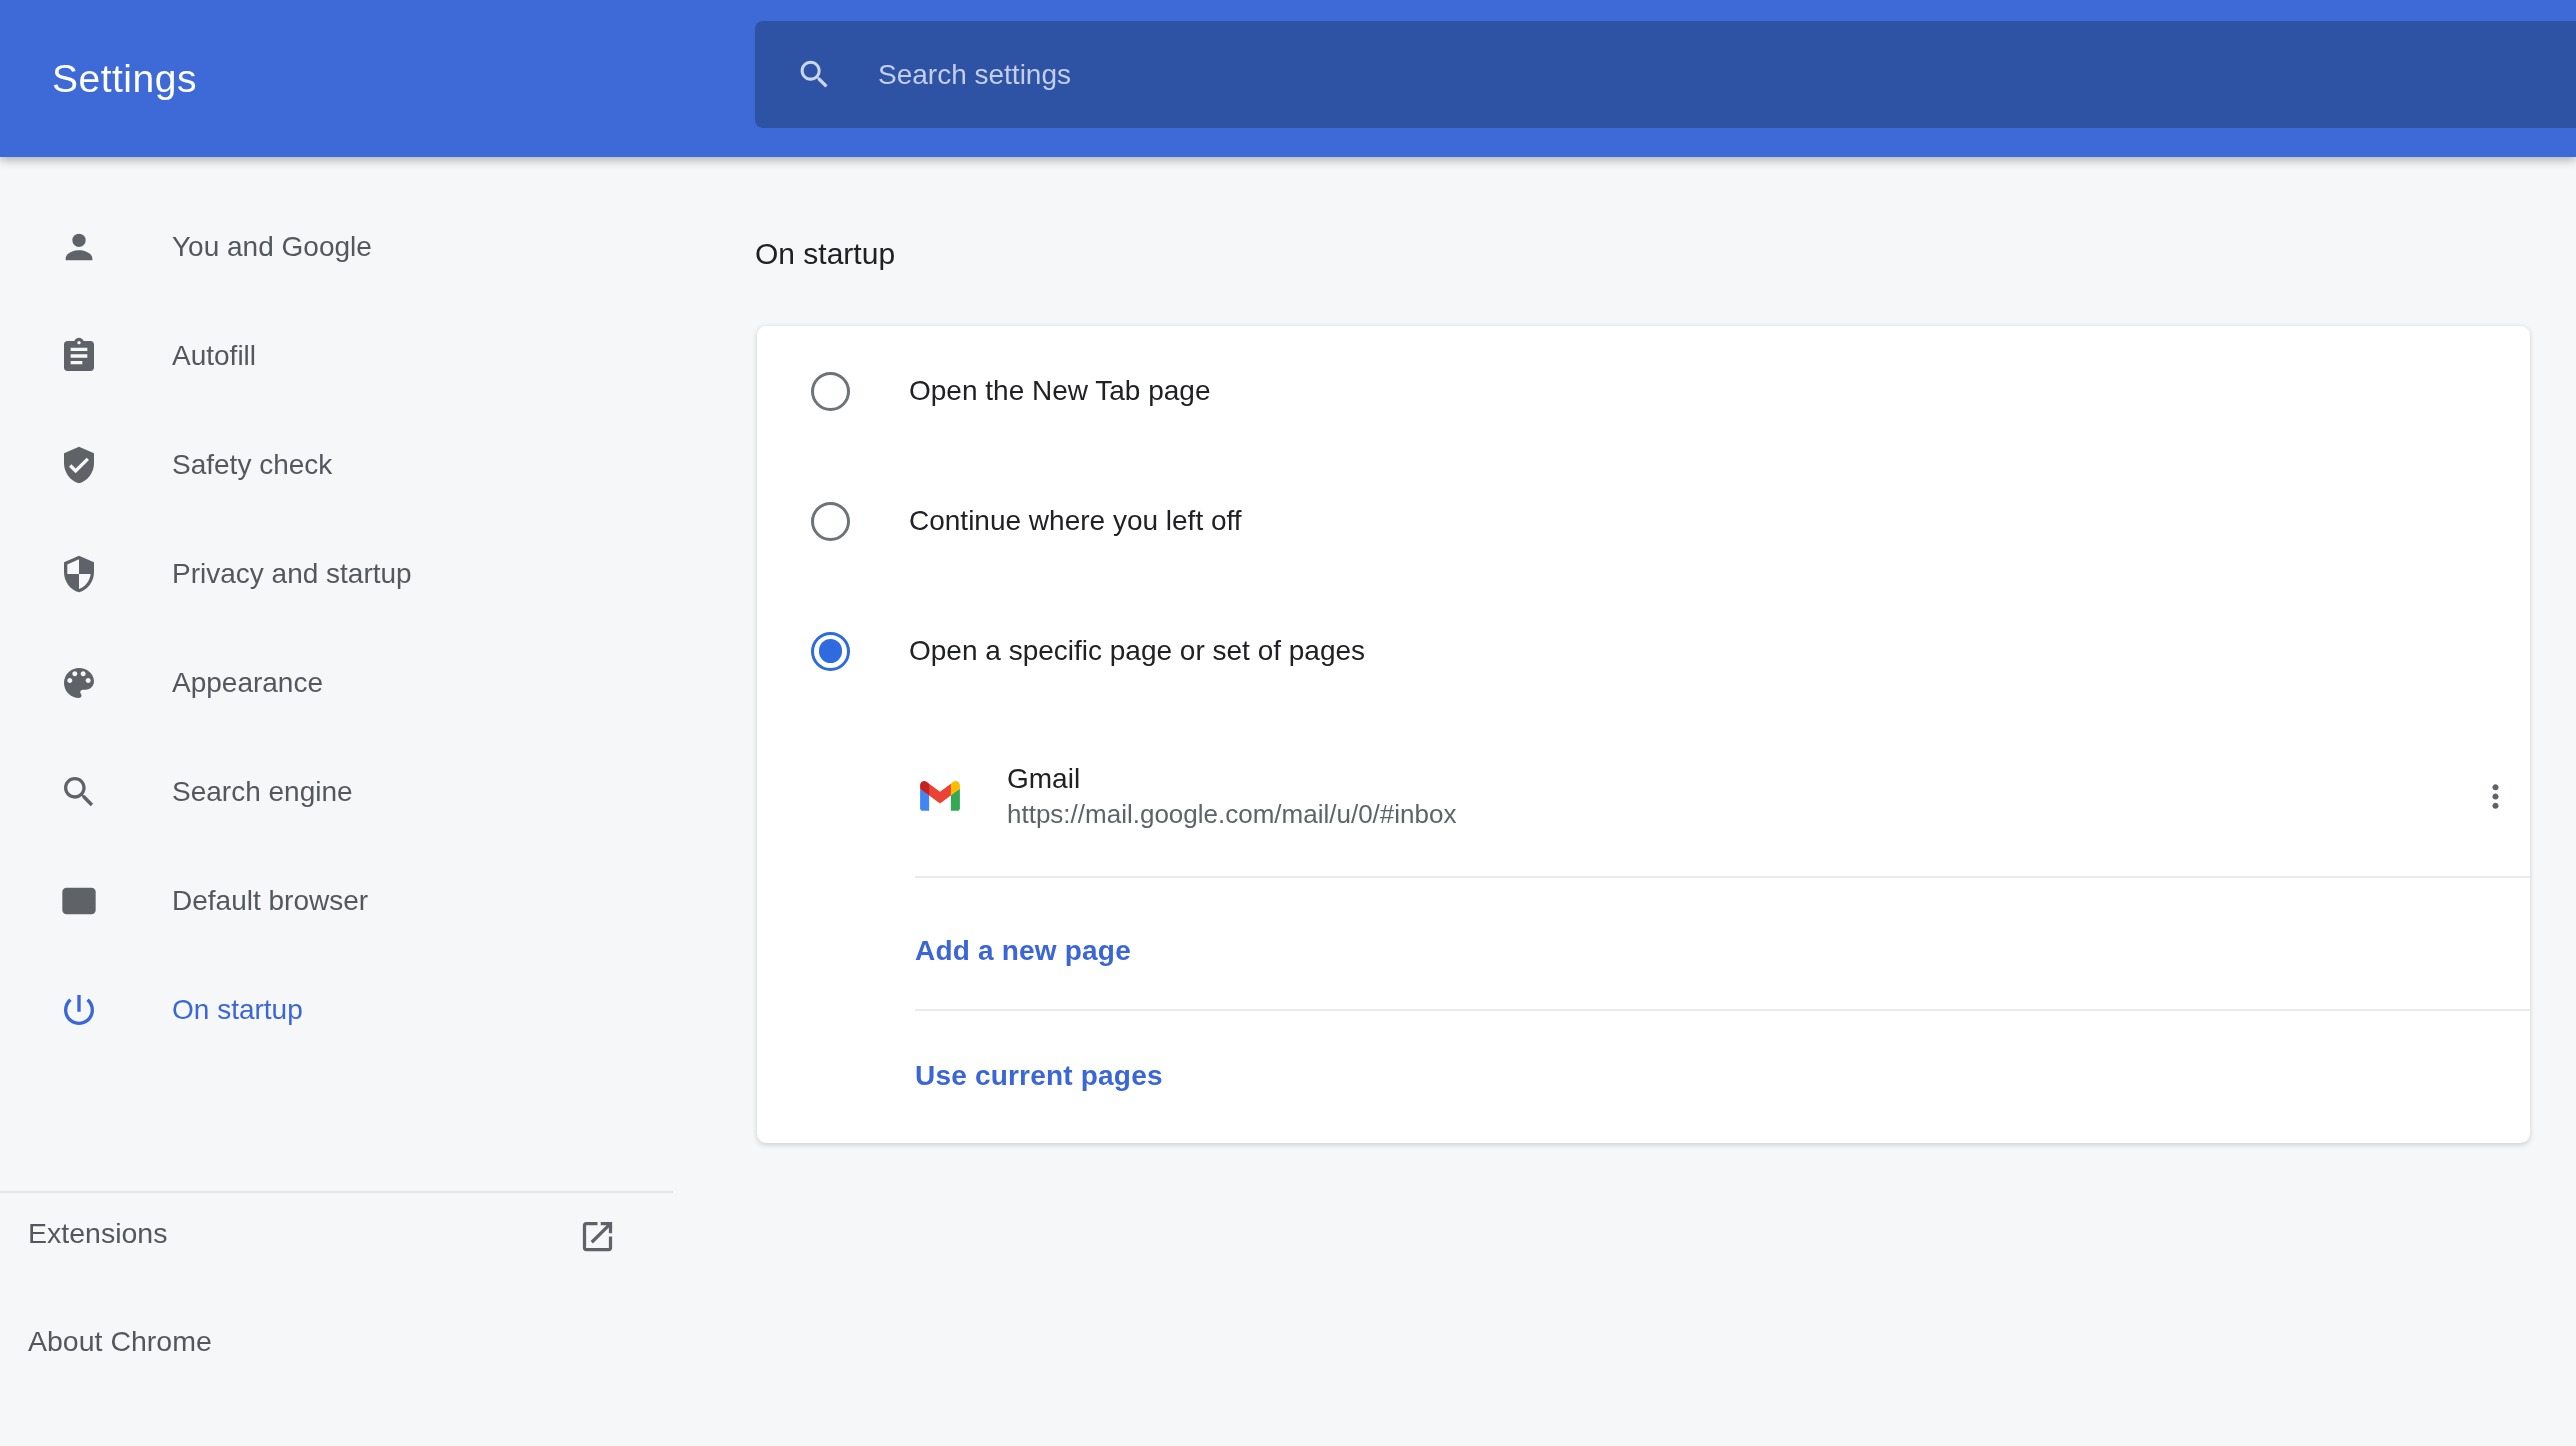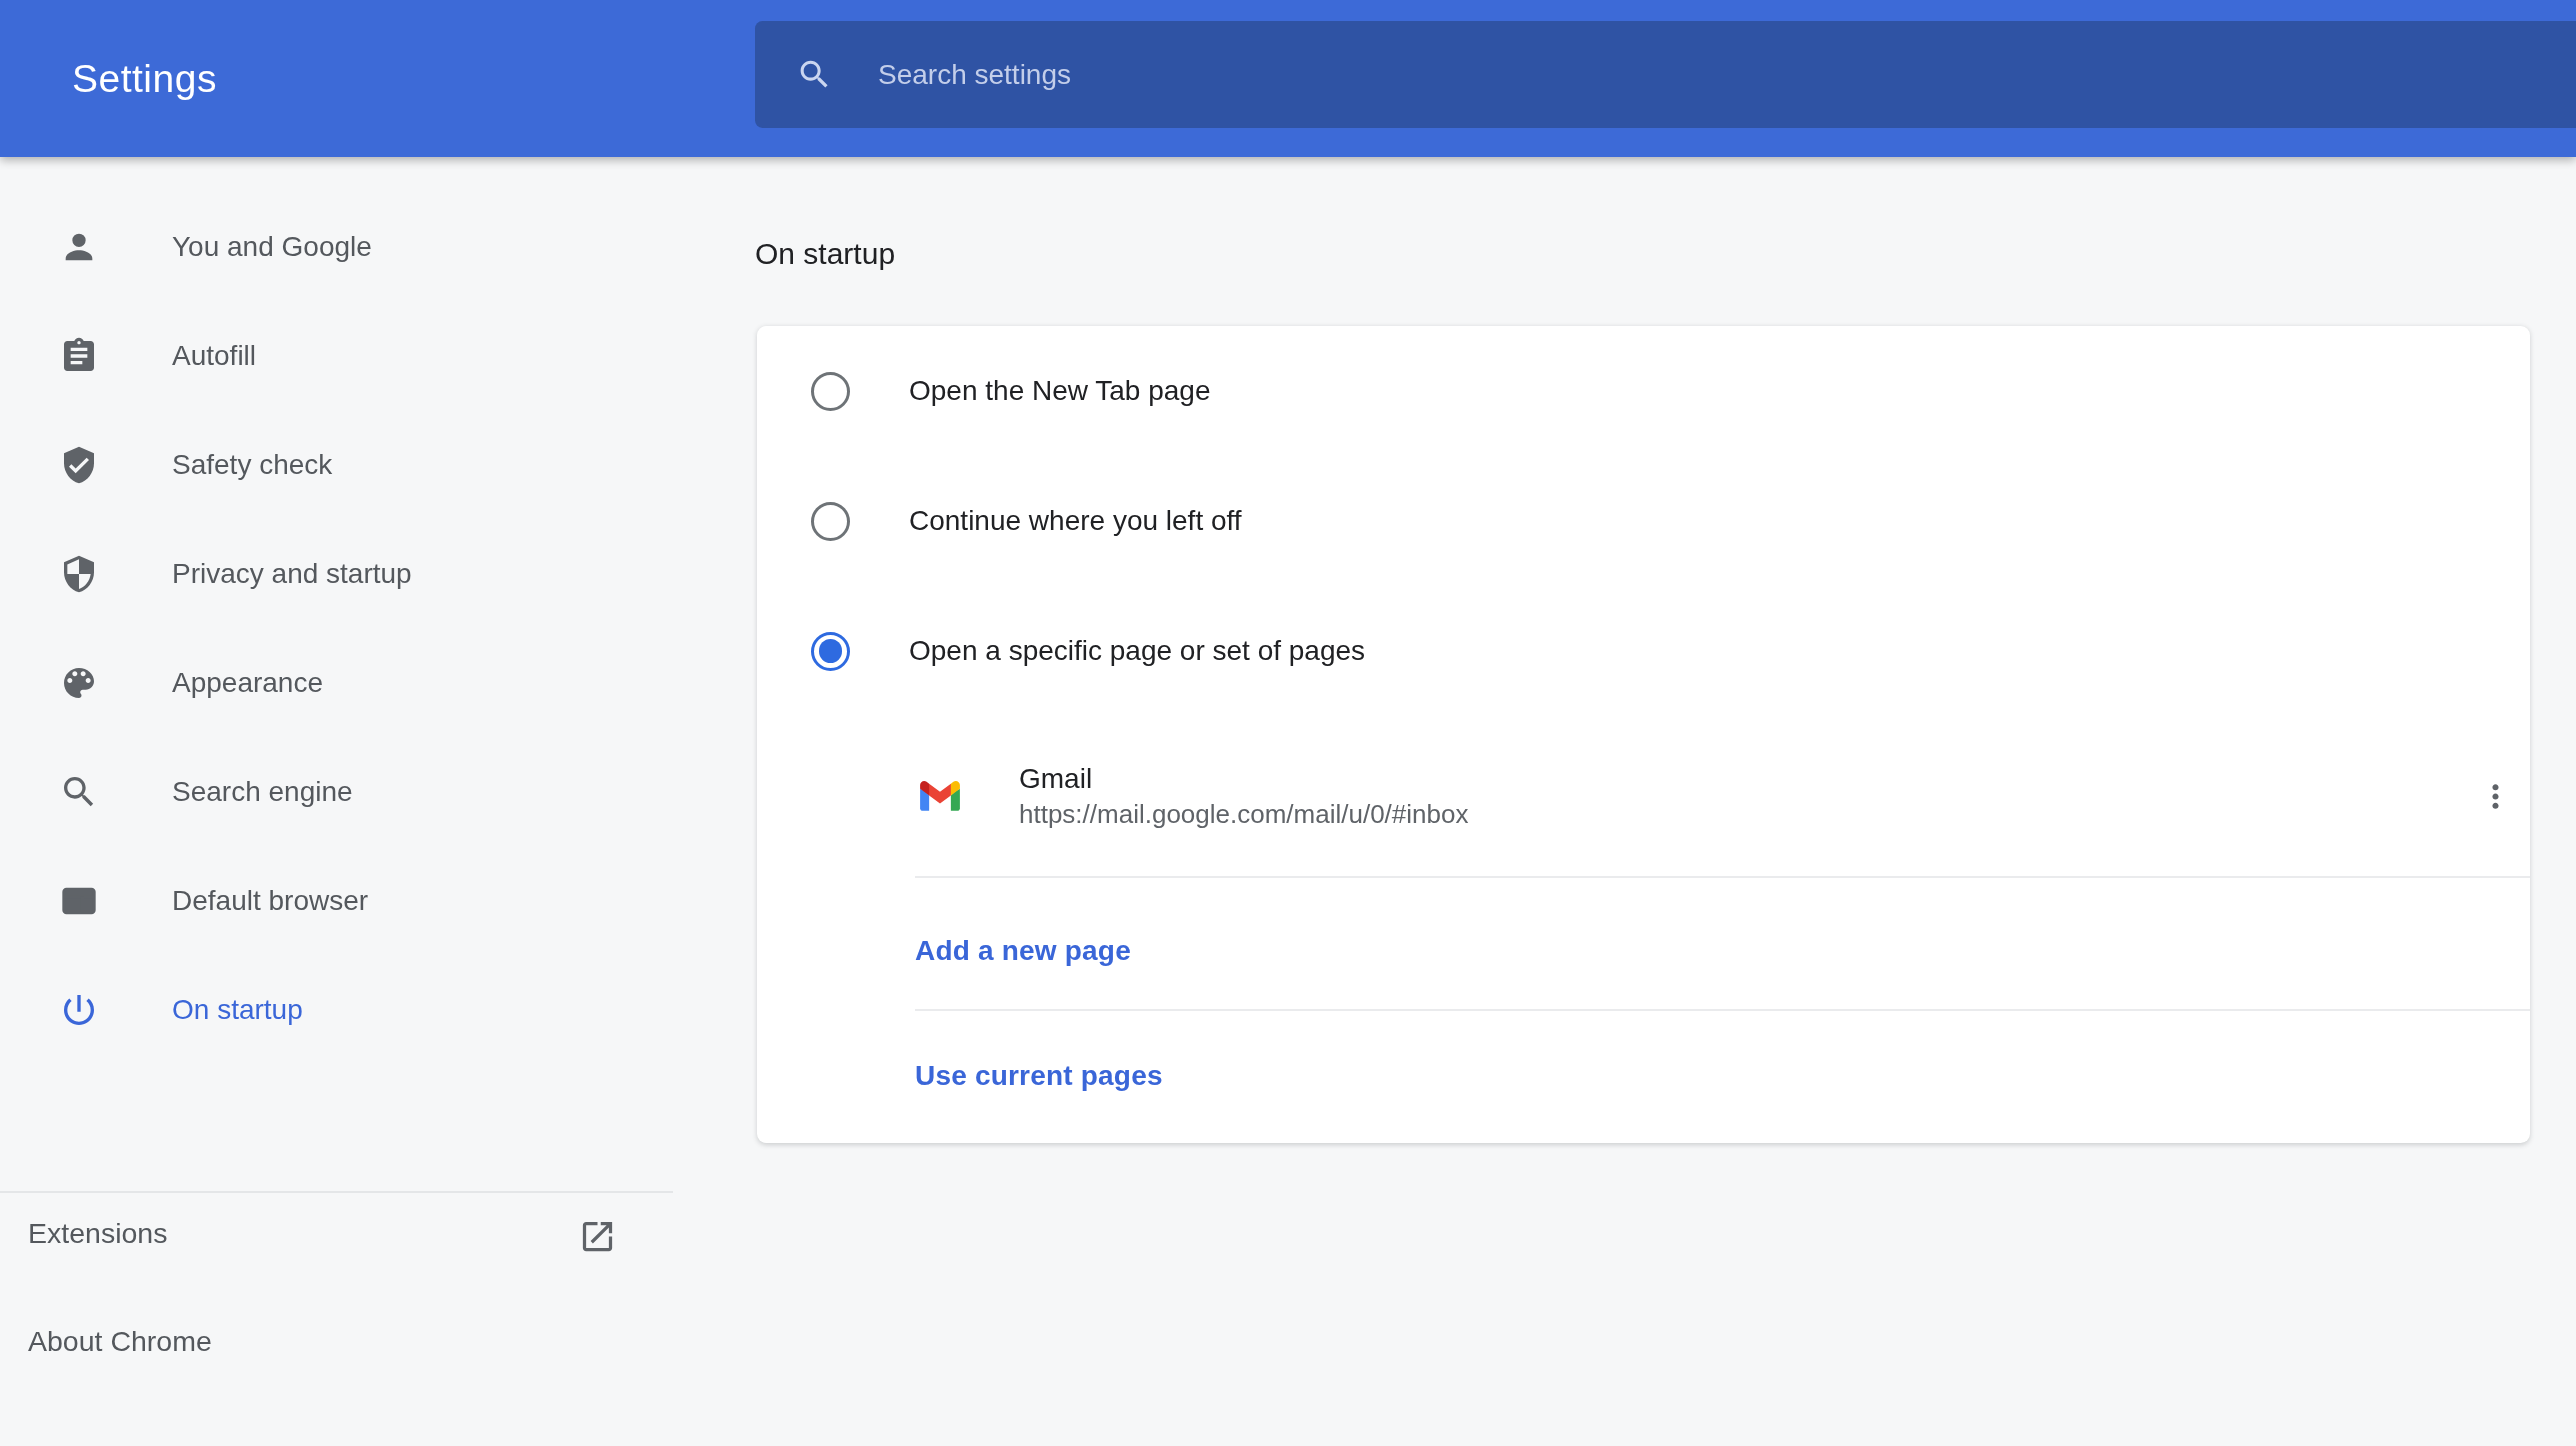--- a/index.html
+++ b/index.html
@@ -7,21 +7,21 @@
     --icon_gray:#5F6368; --text_dark:#202124; --text_gray:#5F6368; --bg:#F6F7F8;
     --card:#FFFFFF; --divider:#EAEBED; --sidebar_divider:#E4E6E8; --placeholder:#C3CEEA;
     --sidebar_text:#54585D; --radio_gray:#6E7377;
   }
   *{margin:0;padding:0;box-sizing:border-box;}
   body{font-family:"Liberation Sans",sans-serif;background:var(--bg);}
   .stage{position:relative;width:2576px;height:1446px;overflow:hidden;background:var(--bg);}
 
   
   .header{position:absolute;left:0;top:0;width:2576px;height:157px;background:var(--header_bg);
-          box-shadow:0 2.8px 9.2px rgba(0,0,0,.30);z-index:5;display:flex;align-items:center;padding-left:20px;}
+          box-shadow:0 2.8px 9.2px rgba(0,0,0,.30);z-index:5;display:flex;align-items:center;}
   .header-title{color:#FFFFFF;font-size:39px;font-weight:400;margin-left:52px;letter-spacing:0.5px;}
   .searchbox{position:absolute;left:755px;top:21px;height:107px;width:1839px;background:var(--search_bg);
              border-radius:7.4px;display:flex;align-items:center;padding-left:41px;}
   .searchbox svg{flex:0 0 auto;}
   .search-input{background:transparent;border:none;outline:none;margin-left:45px;width:1380px;
                 font-size:28px;color:#FFFFFF;font-family:"Liberation Sans",sans-serif;}
   .search-input::placeholder{color:var(--placeholder);opacity:1;}
 
   
   .sidebar{position:absolute;left:0;top:157px;width:673px;bottom:0;}
@@ -55,21 +55,21 @@
         border-radius:9.2px;box-shadow:0 1.8px 5.5px rgba(60,64,67,.22);}
 
   .opt-row{height:130px;display:flex;align-items:center;padding-left:54px;cursor:pointer;text-align:center;}
   .radio{width:39px;height:39px;border-radius:50%;border:3.7px solid var(--radio_gray);flex:0 0 auto;position:relative;}
   .radio.sel{border-color:var(--radio_accent);}
   .radio.sel::after{content:"";position:absolute;inset:4.6px;border-radius:50%;background:var(--radio_accent);}
   .opt-label{margin-left:59px;font-size:28px;color:var(--text_dark);}
 
   .entry-row{position:absolute;left:0;top:389px;width:100%;height:162px;display:flex;align-items:center;}
   .site-favicon{position:absolute;left:163px;width:40px;height:30px;}
-  .site-texts{position:absolute;left:250px;display:flex;flex-direction:column;margin-left:12px;}
+  .site-texts{position:absolute;left:250px;display:flex;flex-direction:column;}
   .site-title{font-size:28px;color:var(--text_dark);line-height:37px;}
   .site-url{font-size:26px;color:var(--text_gray);line-height:35px;}
   .kebab-btn{position:absolute;left:1705px;top:48px;width:66px;height:66px;border:none;background:transparent;
              display:flex;align-items:center;justify-content:center;cursor:pointer;border-radius:50%;}
   .kebab-btn svg{width:37px;height:37px;fill:var(--icon_gray);}
 
   .card-divider{position:absolute;left:158px;right:0;height:1.8px;background:var(--divider);}
   .div1{top:550px;} .div2{top:683px;}
 
   .link-row{position:absolute;left:0;width:100%;display:flex;align-items:center;padding-left:158px;cursor:pointer;}

